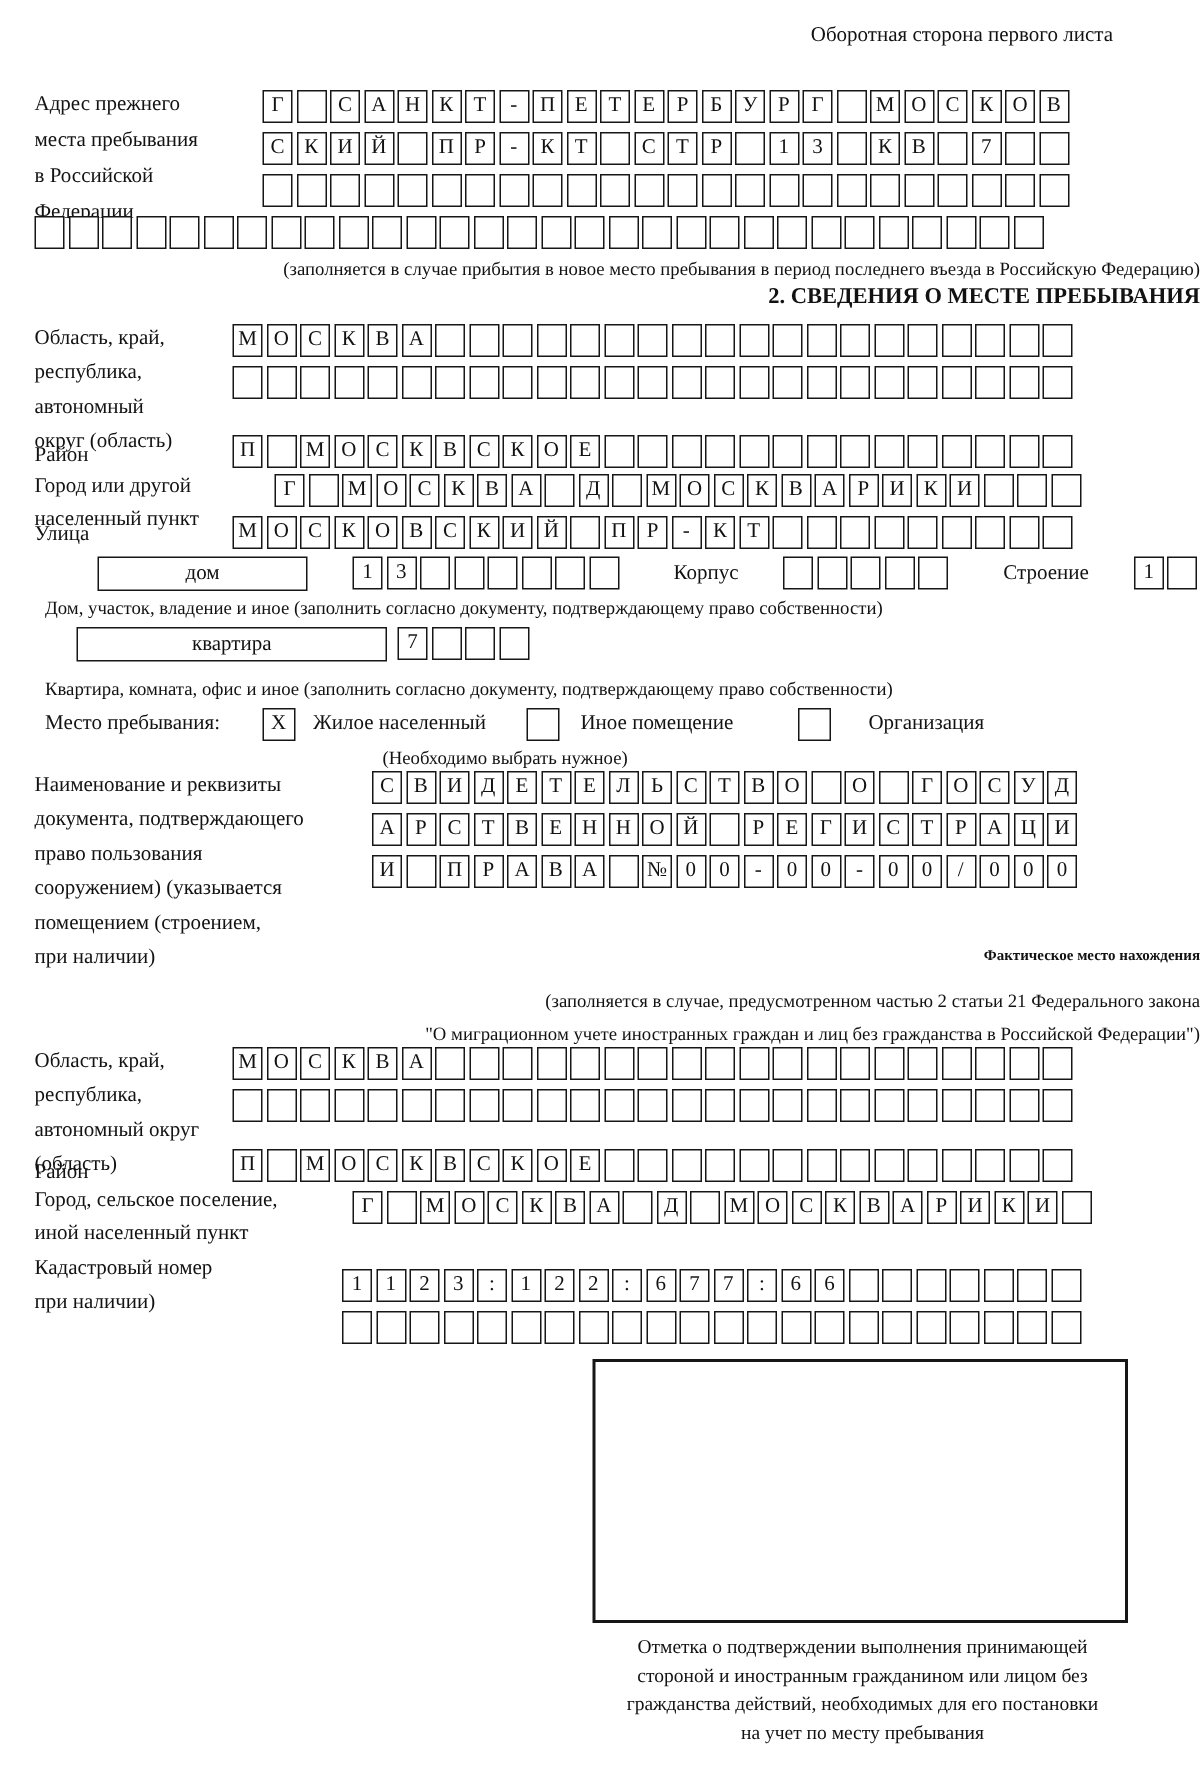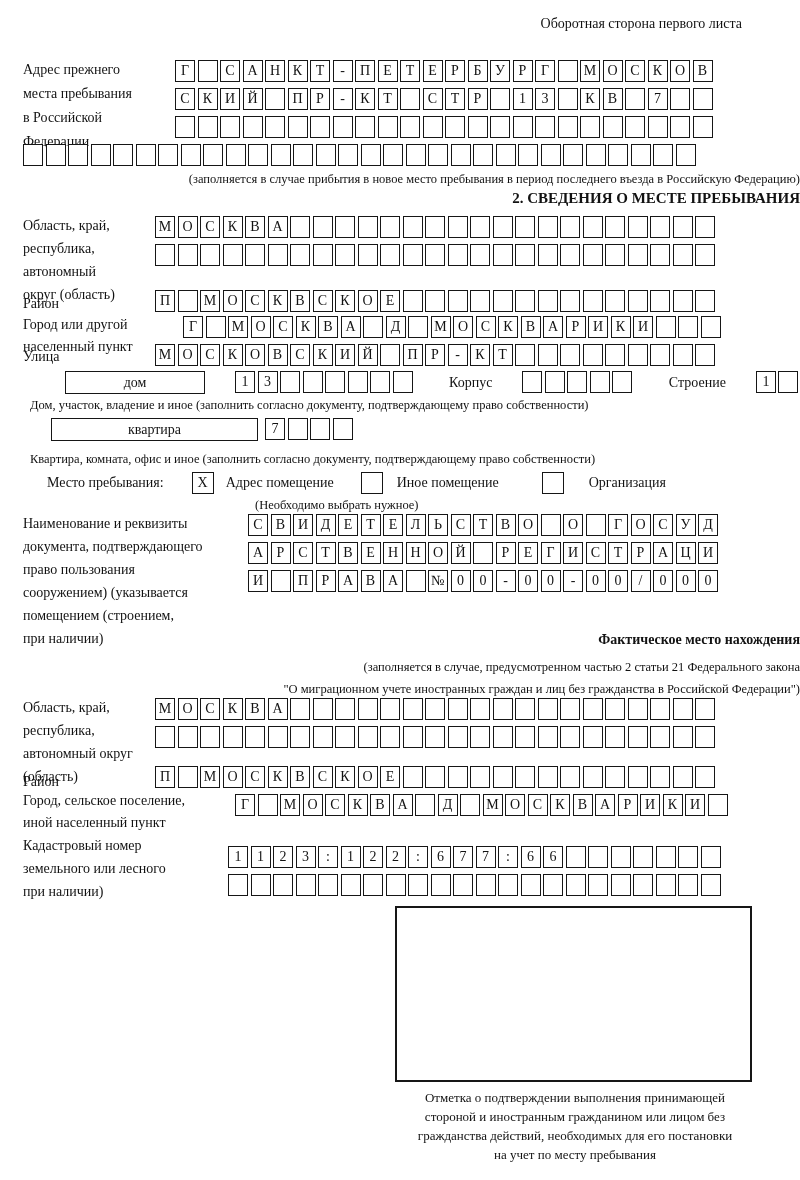--- a/index.html
+++ b/index.html
@@ -9,21 +9,21 @@
   .cellrow{white-space:nowrap;height:24px;}
   .cell{display:inline-block;width:18px;height:20px;border:1.5px solid #161616;
         margin-right:2.5px;text-align:center;font-size:14px;line-height:20px;
         vertical-align:top;background:#fff;}
   .lbl{font-size:14px;line-height:23px;}
   .lh24{line-height:24px;}
   .lh22{line-height:22px;}
   .note{font-size:12.5px;line-height:15px;}
   .center{left:0;width:800px;text-align:right;}
   .h1{font-weight:bold;font-size:15px;}
-  .h2{font-weight:bold;font-size:14px;}
+  .h2{font-weight:bold;font-size:10px;}
   .wbox{display:inline-block;border:1.5px solid #161616;height:21px;line-height:21px;
         text-align:center;font-size:14px;vertical-align:top;background:#fff;}
   .chk{display:inline-block;width:20px;height:20px;border:1.5px solid #161616;
        text-align:center;font-size:14px;line-height:20px;vertical-align:top;background:#fff;}
   .hrow{display:flex;align-items:flex-start;}
   .inline-lbl{font-size:14px;line-height:23px;margin:0 6px 0 10px;white-space:nowrap;}
   .stay-row{display:flex;align-items:flex-start;font-size:14px;line-height:22px;}
   .stamp-box{border:2px solid #161616;background:#fff;}
   .caption{font-size:13px;line-height:19px;text-align:center;}
 </style>
@@ -78,24 +78,24 @@
     <span class="cellrow"><span class="cell">1</span><span class="cell">&nbsp;</span><span class="cell">&nbsp;</span><span class="cell">&nbsp;</span></span>
   </div>
   <div class="abs note" style="left:30px;top:398px;">Дом, участок, владение и иное (заполнить согласно документу, подтверждающему право собственности)</div>
 
   <div class="abs hrow" style="left:35px;top:418px;padding-left:16px;">
     <span class="wbox" style="width:205px;margin-right:7px;">квартира</span>
     <span class="cellrow"><span class="cell">7</span><span class="cell">&nbsp;</span><span class="cell">&nbsp;</span><span class="cell">&nbsp;</span></span>
   </div>
   <div class="abs note" style="left:30px;top:452px;">Квартира, комната, офис и иное (заполнить согласно документу, подтверждающему право собственности)</div>
 
-  <div class="abs stay-row" style="left:30px;top:472px;margin-left:17px;">
+  <div class="abs stay-row" style="left:30px;top:472px;">
     <span>Место пребывания:</span>
     <span class="chk" style="margin-left:28px;">X</span>
-    <span style="margin-left:12px;">Адрес помещение</span>
+    <span style="margin-left:12px;">Жилое населенный</span>
     <span class="chk" style="margin-left:27px;"></span>
     <span style="margin-left:14px;">Иное помещение</span>
     <span class="chk" style="margin-left:43px;"></span>
     <span style="margin-left:25px;">Организация</span>
   </div>
   <div class="abs note" style="left:255px;top:498px;">(Необходимо выбрать нужное)</div>
 
   <div class="abs lbl" style="left:23px;top:512px;width:225px;">
       <div>Наименование и реквизиты</div>
       <div>документа, подтверждающего</div>
@@ -127,21 +127,20 @@
   <div class="abs cellrow" style="left:155px;top:766px;"><span class="cell">П</span><span class="cell">&nbsp;</span><span class="cell">М</span><span class="cell">О</span><span class="cell">С</span><span class="cell">К</span><span class="cell">В</span><span class="cell">С</span><span class="cell">К</span><span class="cell">О</span><span class="cell">Е</span><span class="cell">&nbsp;</span><span class="cell">&nbsp;</span><span class="cell">&nbsp;</span><span class="cell">&nbsp;</span><span class="cell">&nbsp;</span><span class="cell">&nbsp;</span><span class="cell">&nbsp;</span><span class="cell">&nbsp;</span><span class="cell">&nbsp;</span><span class="cell">&nbsp;</span><span class="cell">&nbsp;</span><span class="cell">&nbsp;</span><span class="cell">&nbsp;</span><span class="cell">&nbsp;</span></div>
 
   <div class="abs lbl lh22" style="left:23px;top:790px;width:210px;">
       <div>Город, сельское поселение,</div>
       <div>иной населенный пункт</div>
     </div>
   <div class="abs cellrow" style="left:235px;top:794px;"><span class="cell">Г</span><span class="cell">&nbsp;</span><span class="cell">М</span><span class="cell">О</span><span class="cell">С</span><span class="cell">К</span><span class="cell">В</span><span class="cell">А</span><span class="cell">&nbsp;</span><span class="cell">Д</span><span class="cell">&nbsp;</span><span class="cell">М</span><span class="cell">О</span><span class="cell">С</span><span class="cell">К</span><span class="cell">В</span><span class="cell">А</span><span class="cell">Р</span><span class="cell">И</span><span class="cell">К</span><span class="cell">И</span><span class="cell">&nbsp;</span></div>
 
   <div class="abs lbl" style="left:23px;top:834px;width:200px;">
       <div>Кадастровый номер</div>
-      <div>земельного или лесного</div>
       <div>при наличии)</div>
     </div>
   <div class="abs cellrow" style="left:228px;top:846px;"><span class="cell">1</span><span class="cell">1</span><span class="cell">2</span><span class="cell">3</span><span class="cell">:</span><span class="cell">1</span><span class="cell">2</span><span class="cell">2</span><span class="cell">:</span><span class="cell">6</span><span class="cell">7</span><span class="cell">7</span><span class="cell">:</span><span class="cell">6</span><span class="cell">6</span><span class="cell">&nbsp;</span><span class="cell">&nbsp;</span><span class="cell">&nbsp;</span><span class="cell">&nbsp;</span><span class="cell">&nbsp;</span><span class="cell">&nbsp;</span><span class="cell">&nbsp;</span></div>
   <div class="abs cellrow" style="left:228px;top:874px;"><span class="cell">&nbsp;</span><span class="cell">&nbsp;</span><span class="cell">&nbsp;</span><span class="cell">&nbsp;</span><span class="cell">&nbsp;</span><span class="cell">&nbsp;</span><span class="cell">&nbsp;</span><span class="cell">&nbsp;</span><span class="cell">&nbsp;</span><span class="cell">&nbsp;</span><span class="cell">&nbsp;</span><span class="cell">&nbsp;</span><span class="cell">&nbsp;</span><span class="cell">&nbsp;</span><span class="cell">&nbsp;</span><span class="cell">&nbsp;</span><span class="cell">&nbsp;</span><span class="cell">&nbsp;</span><span class="cell">&nbsp;</span><span class="cell">&nbsp;</span><span class="cell">&nbsp;</span><span class="cell">&nbsp;</span></div>
 
   <div class="abs stamp-box" style="left:395px;top:906px;width:353px;height:172px;"></div>
   <div class="abs caption" style="left:385px;top:1088px;width:380px;">
       <div>Отметка о подтверждении выполнения принимающей</div>
       <div>стороной и иностранным гражданином или лицом без</div>
       <div>гражданства действий, необходимых для его постановки</div>

